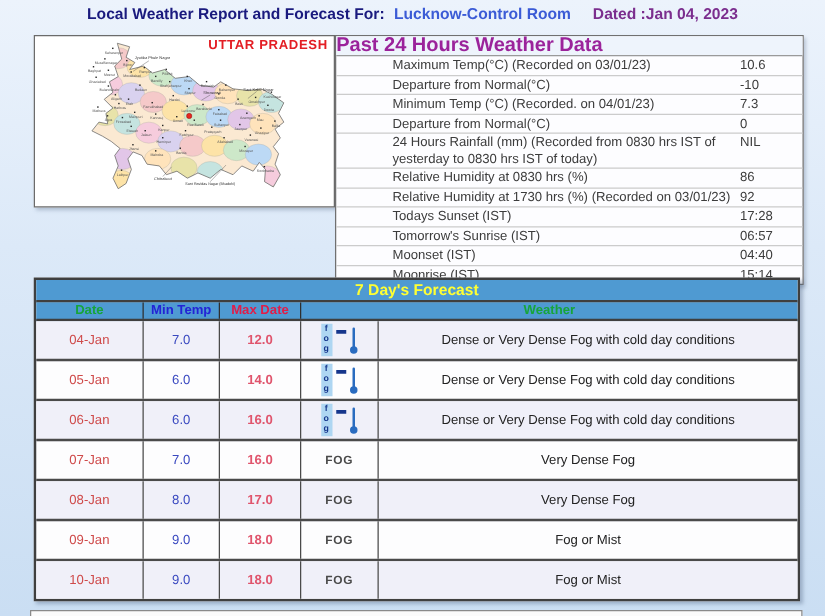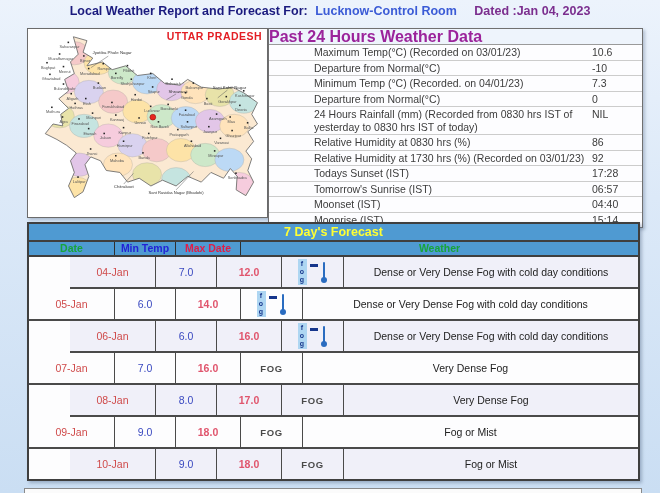--- a/index.html
+++ b/index.html
@@ -12,21 +12,21 @@
   .page-title{
     position:absolute;top:4px;left:0;width:100%;text-align:center;
     font-size:12.5px;font-weight:bold;white-space:nowrap;
   }
   .pt-prefix{color:#1a1a7e;}
   .pt-location{color:#3b5bd6;margin-left:4px;}
   .pt-dated{color:#7b2e8e;margin-left:14px;}
 
   
   .map-box{
-    position:absolute;left:27px;top:28px;width:241px;height:190px;
+    position:absolute;left:27px;top:28px;width:241px;height:138px;
     background:#ffffff;border:1px solid #6b6b6b;box-sizing:border-box;
     box-shadow:2px 2px 3px rgba(80,100,130,.35);
   }
   .map-state-title{
     position:absolute;top:1px;left:50%;width:100%;text-align:center;
     font-size:10.5px;font-weight:bold;color:#e31e24;letter-spacing:.5px;
     transform:translateX(-22%);z-index:3;white-space:nowrap;
   }
   .map-box svg{position:absolute;left:0;top:0;width:100%;height:100%;}
 
@@ -73,21 +73,21 @@
     border-right:1px solid #2f2f2f;
   }
   .fc-header>div:last-child{border-right:none;grid-column:4 / 6;}
   .h-date{color:#17a53a;}
   .h-min{color:#2323d6;}
   .h-max{color:#e11d48;}
   .h-weather{color:#17a53a;}
 
   .f-row{height:30px;border-bottom:2px solid #4a4a4a;}
   .f-row:last-child{border-bottom:none;text-align:right;}
-  .f-row.alt{background:#f0f0f9;margin-left:41px;}
+  .f-row.alt{background:#f0f0f9;}
   .f-row>div{
     border-right:1px solid #4a4a4a;display:flex;align-items:center;justify-content:center;
     font-size:10.5px;overflow:hidden;
   }
   .f-row>div:last-child{border-right:none;}
   .c-date{color:#cf4a4a;}
   .c-min{color:#3a49c0;}
   .c-max{color:#e0556d;font-weight:bold;}
   .c-weather{color:#222222;}
   .fog-word{font-size:9.5px;font-weight:bold;color:#4a4a4a;letter-spacing:.6px;}

